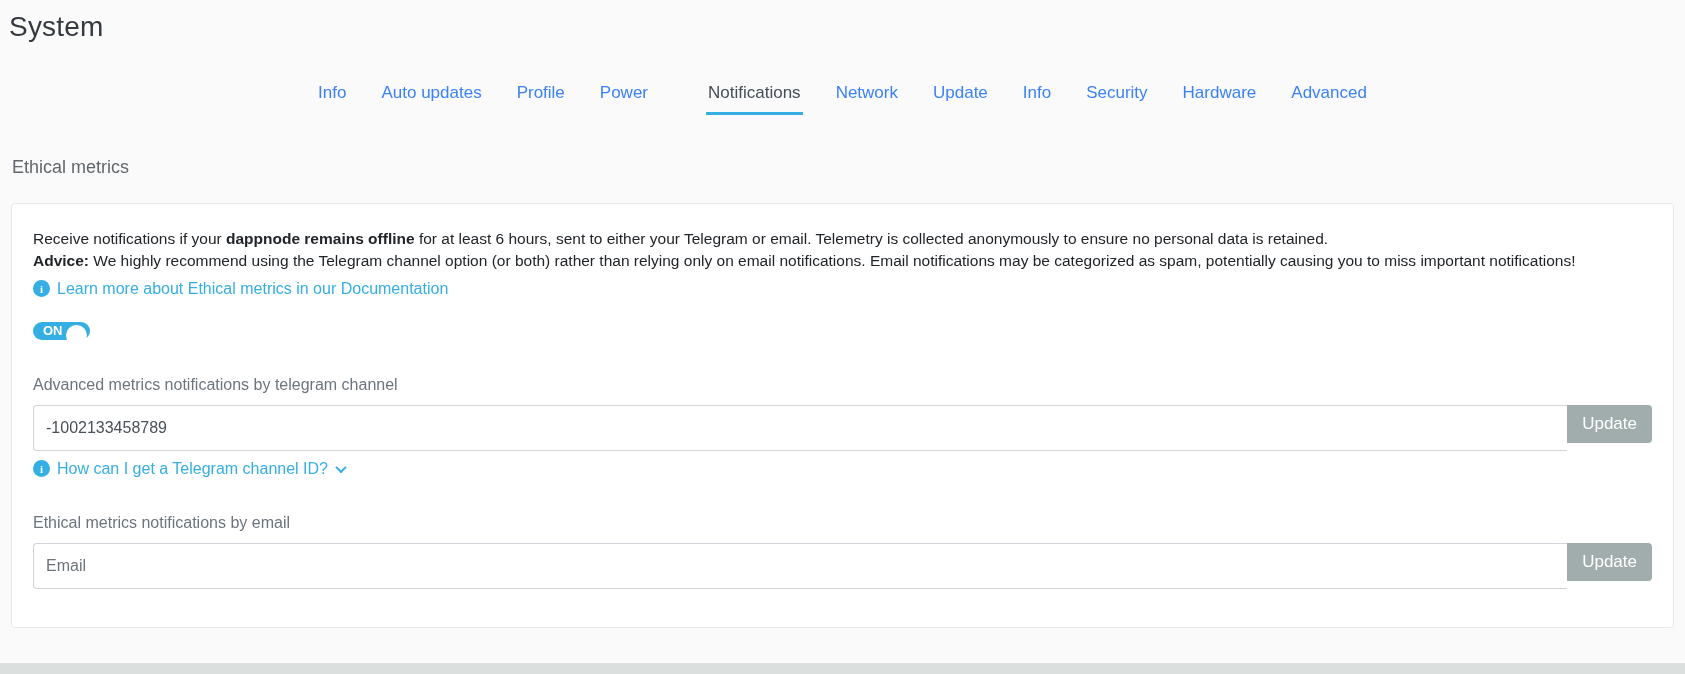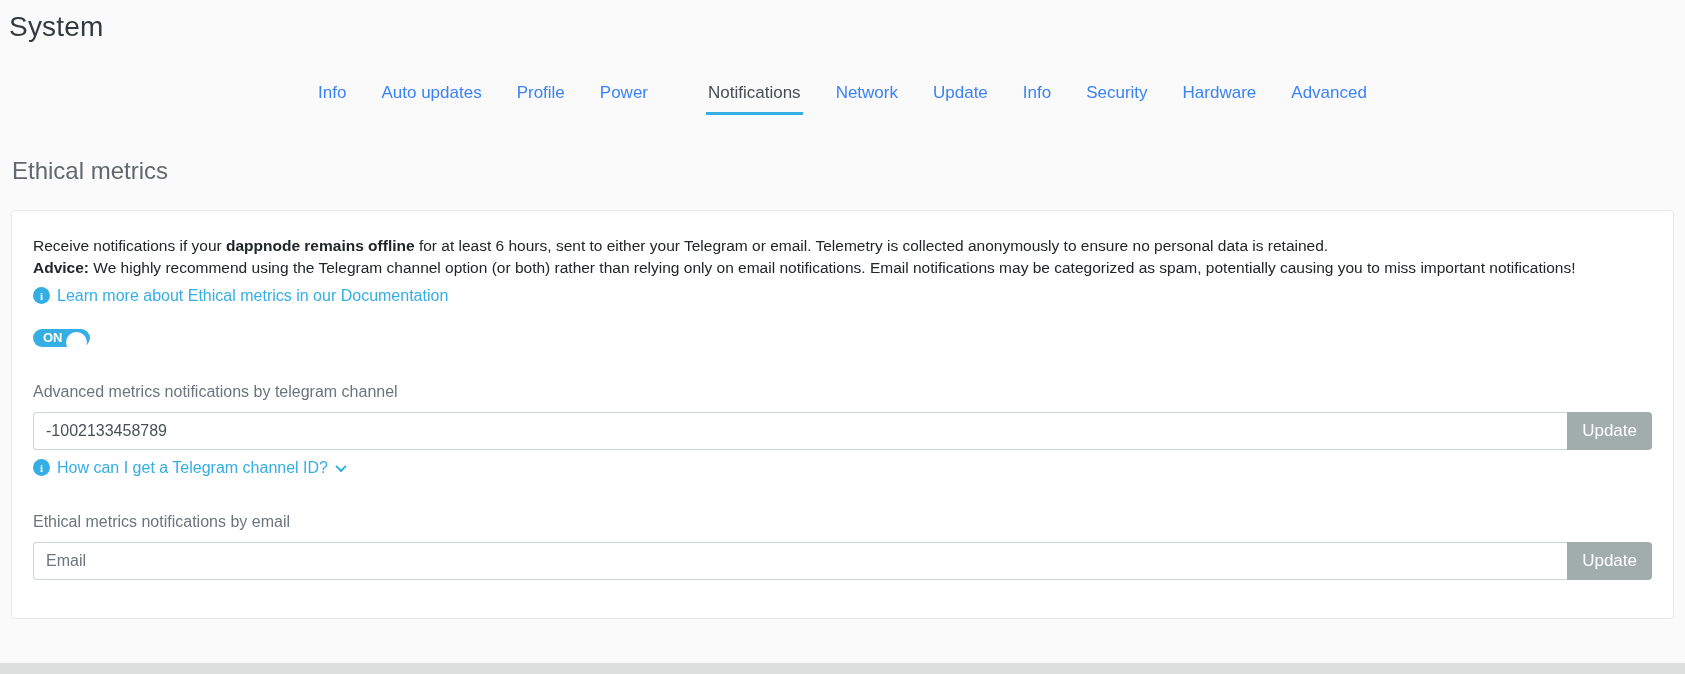--- a/index.html
+++ b/index.html
@@ -32,21 +32,21 @@
     cursor: pointer;
     white-space: nowrap;
   }
   .tab.active {
     color: #454d55;
     border-bottom-color: #35aee3;
     margin-left: 25px;
   }
   .section-title {
     margin: 42px 0 0 12px;
-    font-size: 24px;
+    font-size: 18px;
     font-weight: 400;
     color: #62686e;
   }
   .card {
     margin: 25px 11px 0 11px;
     background: #ffffff;
     border: 1px solid #e7e9e9;
     border-radius: 4px;
     padding: 24px 21px 38px 21px;
   }
@@ -105,21 +105,21 @@
     background: #ffffff;
   }
   .input-label { margin-bottom: 11px; }
   .input-group {
     display: flex;
     width: 100%;
     margin-bottom: 9px;
   }
   .text-input {
     flex: 1;
-    height: 38px;
+    height: 46px;
     border: 1px solid #ced4da;
     border-right: none;
     border-radius: 4px 0 0 4px;
     padding: 6px 12px;
     font-size: 16px;
     font-family: "Liberation Sans", sans-serif;
     color: #495057;
     outline: none;
     background: #ffffff;
   }

